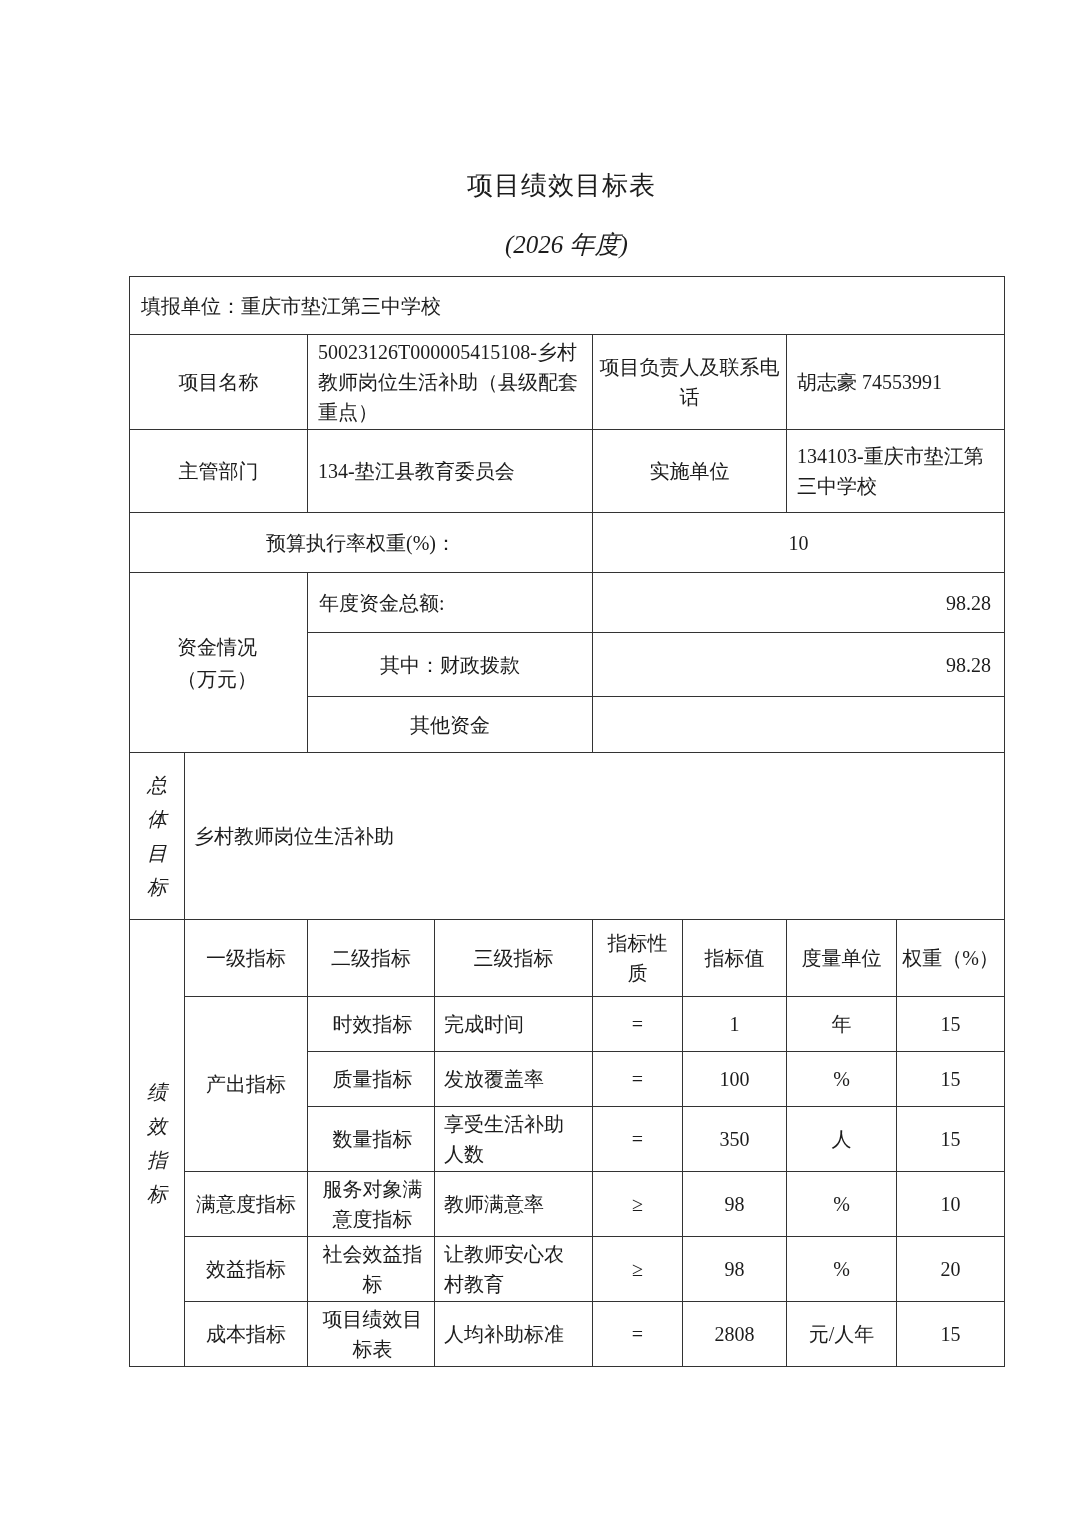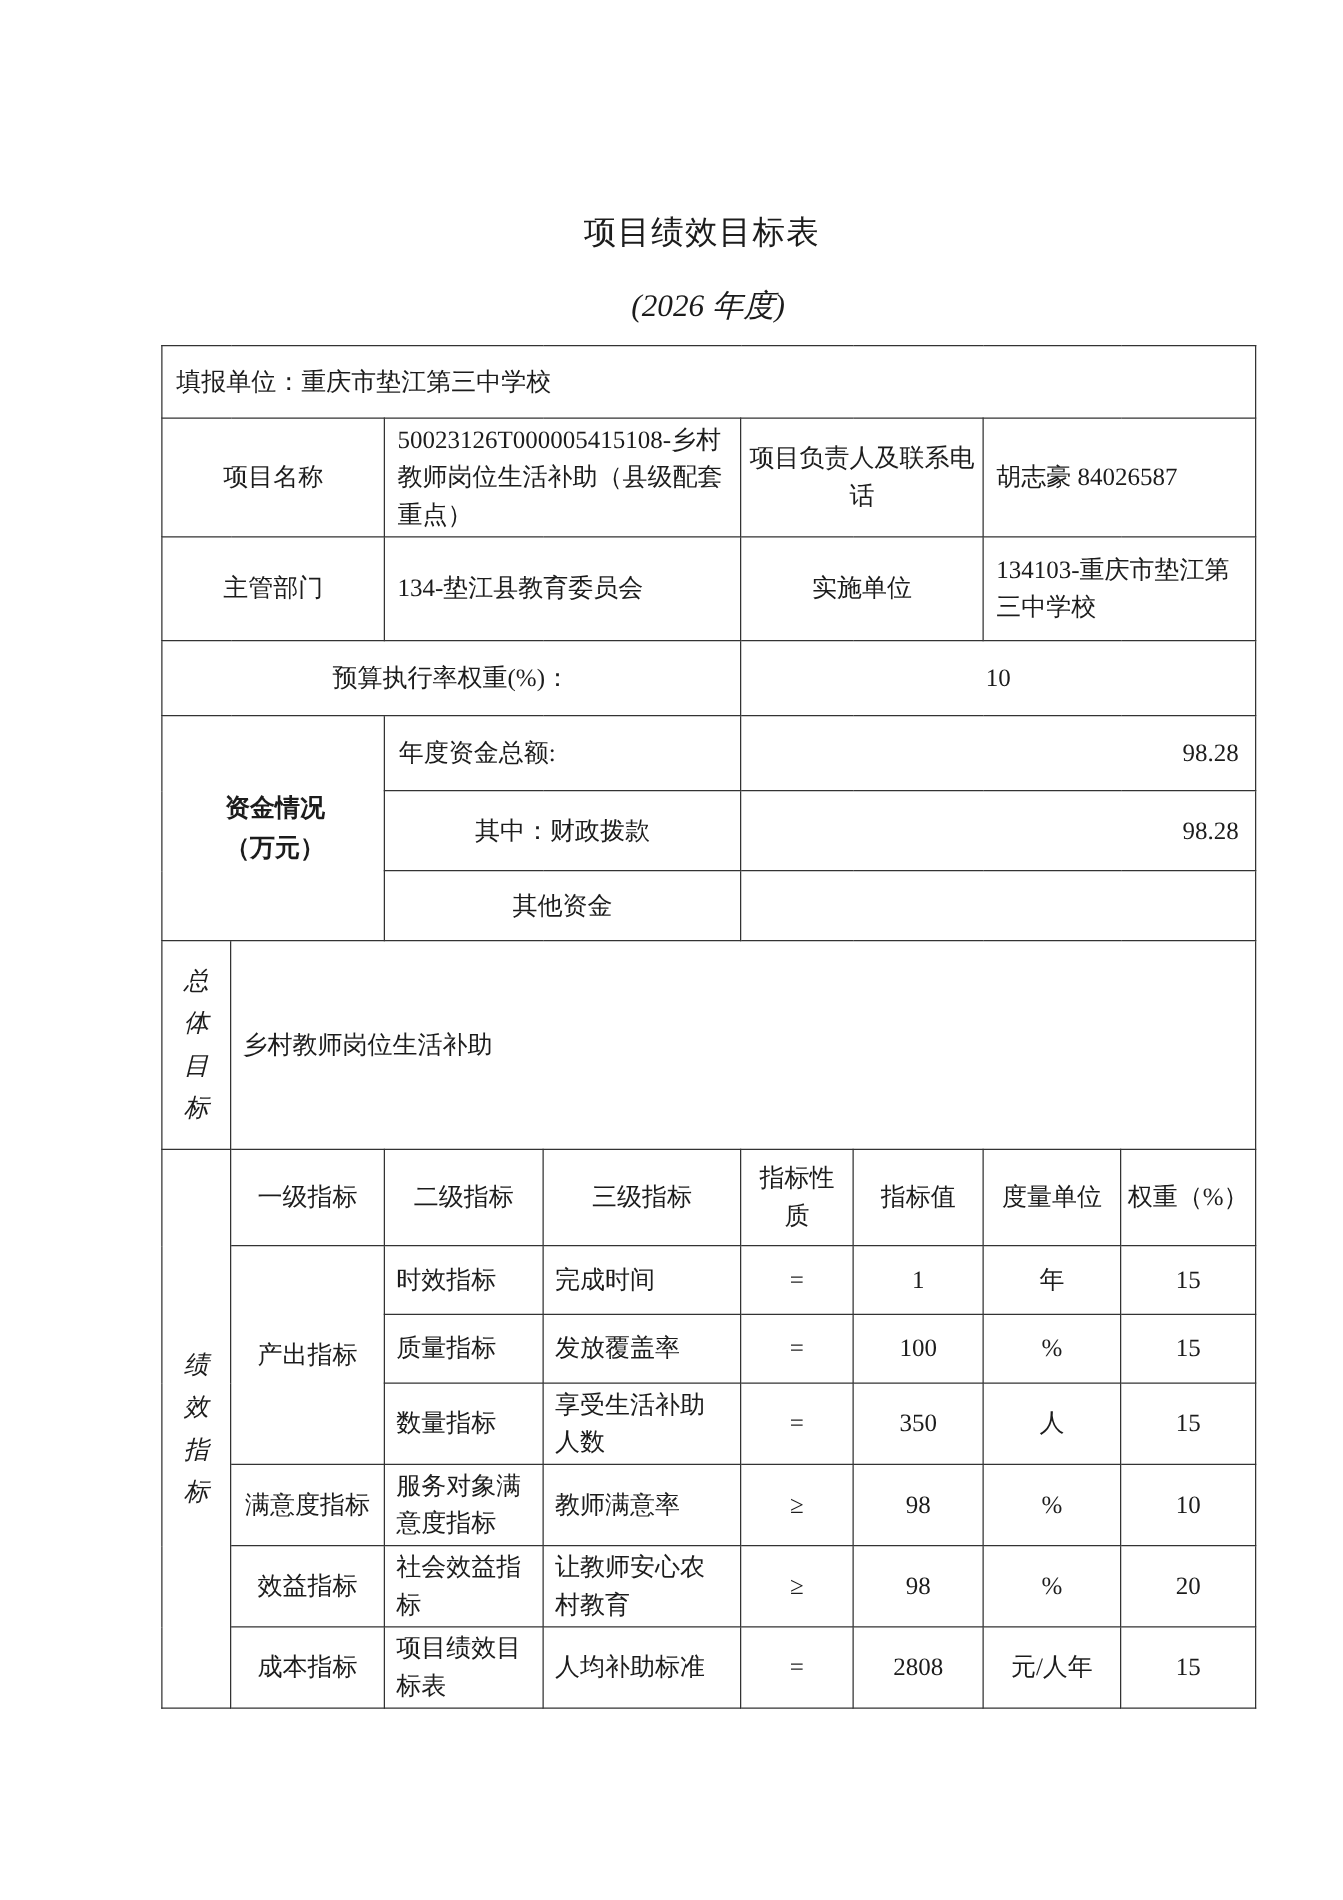--- a/index.html
+++ b/index.html
@@ -20,30 +20,30 @@
     border-collapse:collapse;table-layout:fixed;
   }
   td{
     border:1px solid #333;font-size:20px;line-height:1.5;
     vertical-align:middle;padding:2px 8px;overflow:hidden;
     word-break:normal;
   }
   .c{text-align:center;}
   .l{text-align:left;padding-left:11px;}
   .r{text-align:right;padding-right:13px;margin-top:22px;}
-  .lbl2{text-align:left;padding:2px 6px 2px 9px;font-family:Liberation Serif, serif;}
+  .lbl2{text-align:center;padding:2px 6px 2px 9px;font-family:Liberation Serif, serif;}
   .lbl3{text-align:left;padding:2px 12px 2px 9px;}
   .tight{padding:2px 5px;}
   .vert{
     display:inline-block;width:1.1em;line-height:1.7;
     word-break:break-all;line-break:anywhere;text-align:center;font-style:italic;
   }
   .wrap4{
     display:inline-block;width:4.15em;line-height:1.6;
-    word-break:break-all;line-break:anywhere;text-align:right;font-weight:bold;
+    word-break:break-all;line-break:anywhere;text-align:left;
   }
 </style>
 </head>
 <body>
 
 <div class="doc-title">项目绩效目标表</div>
 <div class="doc-subtitle">(2026 年度)</div>
 
 <table class="main">
   <colgroup>
@@ -57,21 +57,21 @@
       <col style="width:108px">
   </colgroup>
   <tbody>
     <tr style="height:58px">
       <td colspan="8" class="l">填报单位：重庆市垫江第三中学校</td>
     </tr>
     <tr style="height:85px">
       <td colspan="2" class="c">项目名称</td>
       <td colspan="2" class="l" style="padding:2px 10px">50023126T000005415108-乡村教师岗位生活补助（县级配套重点）</td>
       <td colspan="2" class="c tight">项目负责人及联系电话</td>
-      <td colspan="2" class="l" style="padding:2px 10px">胡志豪 84026587</td>
+      <td colspan="2" class="l" style="padding:2px 10px">胡志豪 74553991</td>
     </tr>
     <tr style="height:83px">
       <td colspan="2" class="c">主管部门</td>
       <td colspan="2" class="l" style="padding:2px 10px">134-垫江县教育委员会</td>
       <td colspan="2" class="c tight">实施单位</td>
       <td colspan="2" class="l" style="padding:2px 10px">134103-重庆市垫江第三中学校</td>
     </tr>
     <tr style="height:60px">
       <td colspan="4" class="c">预算执行率权重(%)：</td>
       <td colspan="4" class="c">10</td>

